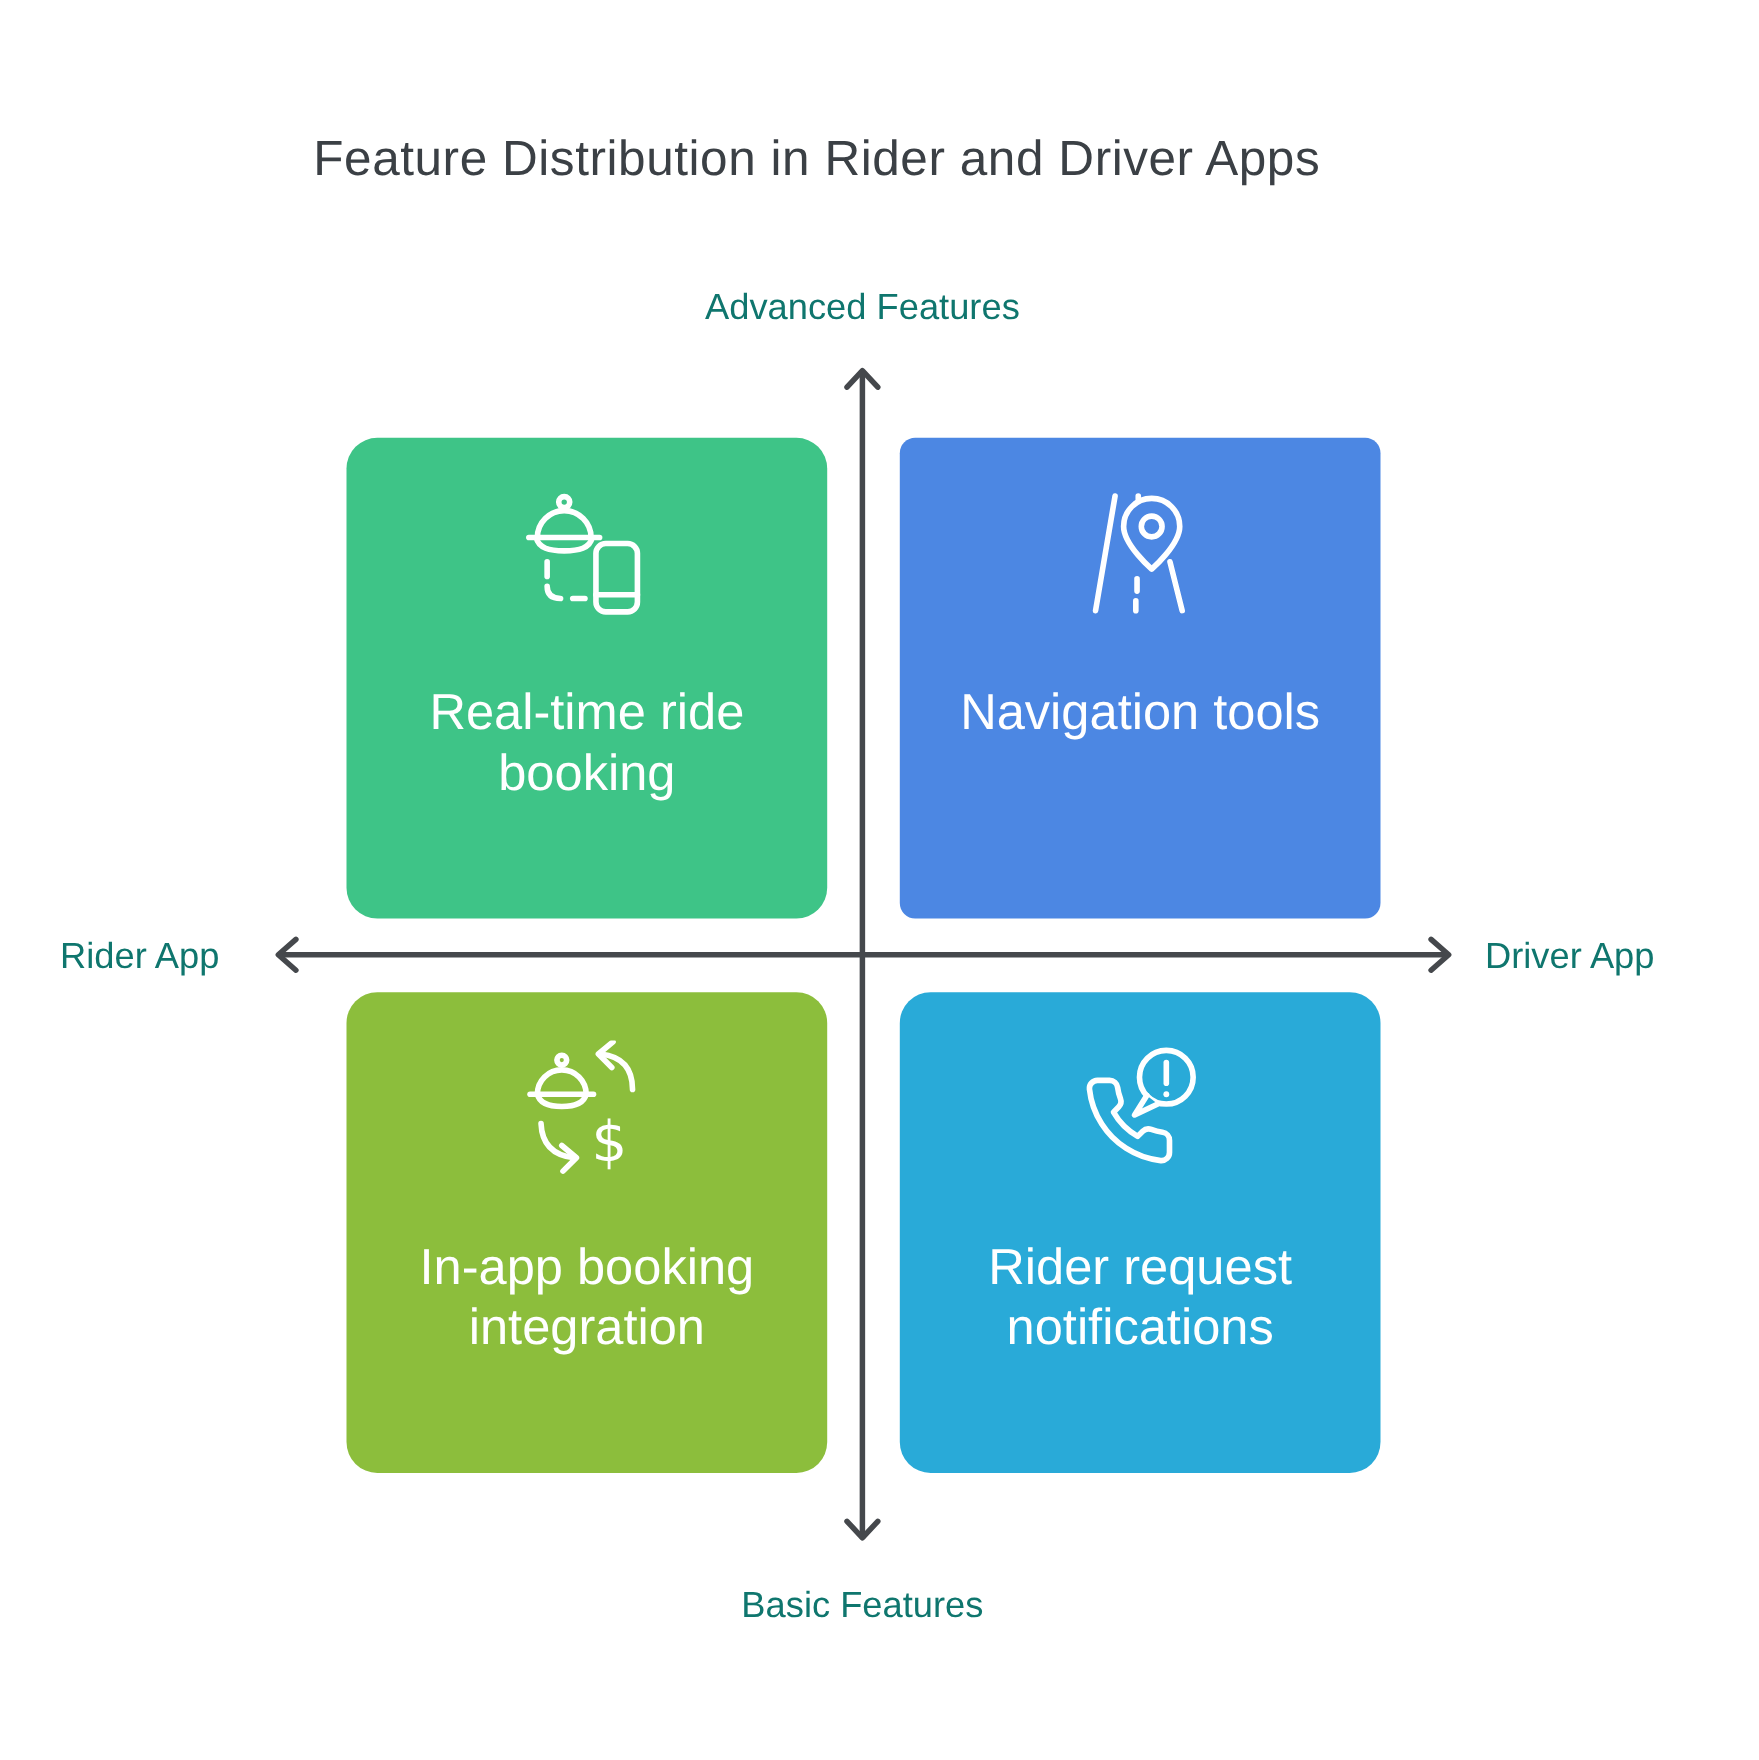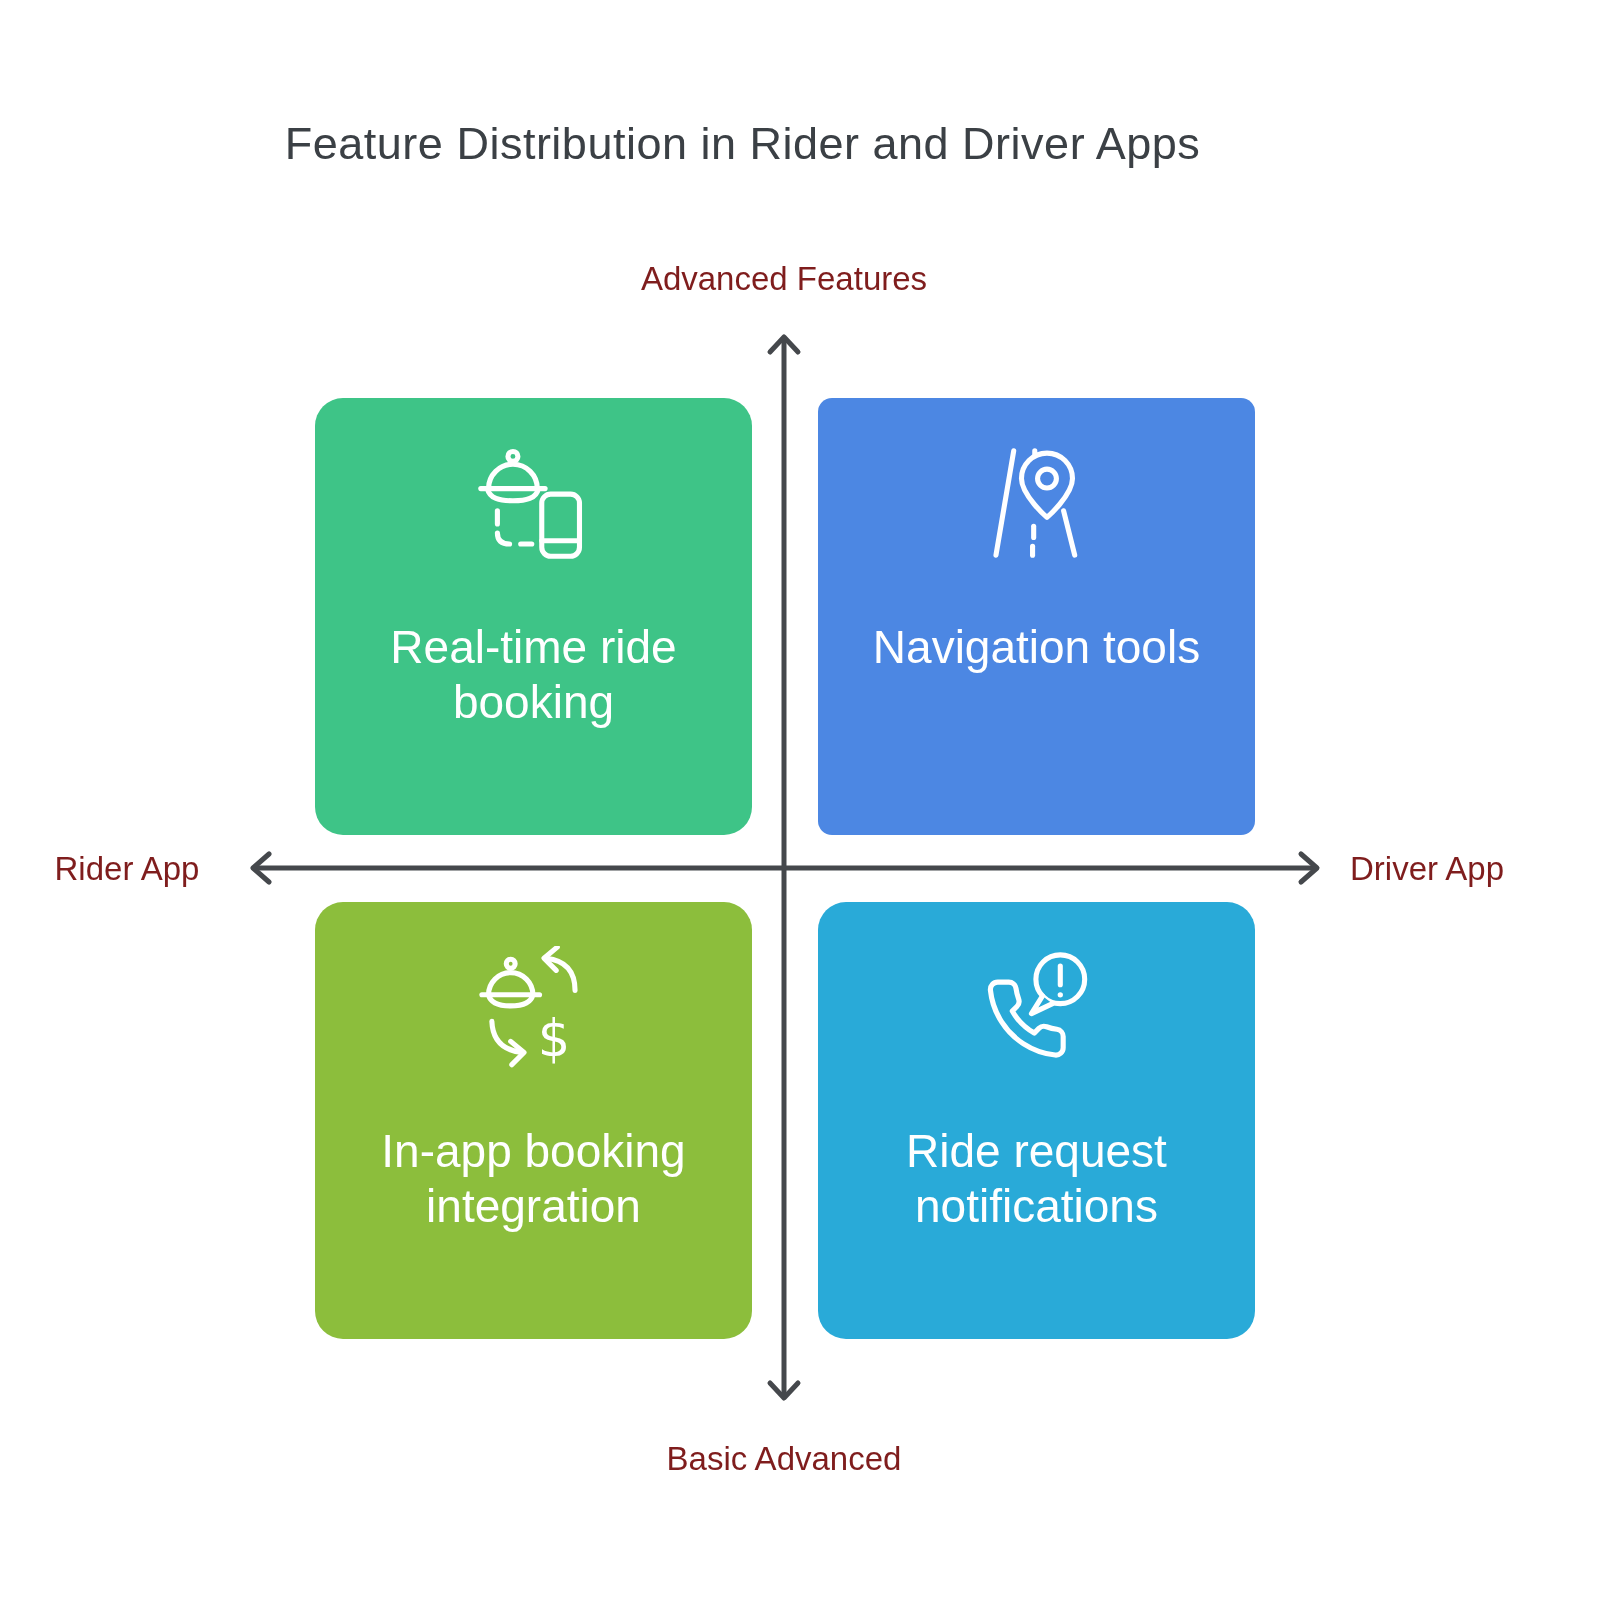--- a/index.html
+++ b/index.html
@@ -4,21 +4,21 @@
 <style>
   html,body{margin:0;padding:0;background:#ffffff;}
   .stage{
     position:relative;width:1599px;height:1600px;background:#ffffff;
     font-family:"Liberation Sans",sans-serif;overflow:hidden;
   }
   .chart-title{
     position:absolute;top:118px;left:0;width:1485px;text-align:center;
     font-size:45px;font-weight:400;color:#3b4045;letter-spacing:0.5px;
   }
-  .axis-label{position:absolute;color:#7f1d1d;font-size:33px;font-weight:400;}
+  .axis-label{position:absolute;color:#0f766e;font-size:33px;font-weight:400;}
   .axis-label.top{top:260px;left:0;width:1568px;text-align:center;}
   .axis-label.bottom{top:1440px;left:0;width:1568px;text-align:center;}
   .axis-label.left{top:849px;left:0;width:222px;text-align:center;line-height:40px;padding-left:16px;}
   .axis-label.right{top:849px;left:1350px;width:300px;text-align:left;line-height:40px;}
   .axes-svg{position:absolute;top:0;left:0;}
   .card{
     position:absolute;width:437px;height:437px;border-radius:28px;
   }
   .card.tl{left:315px;top:398px;}
   .card.tr{left:818px;top:398px;border-radius:14px;}
@@ -33,21 +33,21 @@
   .icon-stroke{fill:none;stroke:#ffffff;stroke-width:4.6;stroke-linecap:round;stroke-linejoin:round;}
 </style>
 </head>
 <body>
 
 <div class="stage">
 
   <div class="chart-title">Feature Distribution in Rider and Driver Apps</div>
 
   <div class="axis-label top">Advanced Features</div>
-  <div class="axis-label bottom">Basic Advanced</div>
+  <div class="axis-label bottom">Basic Features</div>
   <div class="axis-label left">Rider App</div>
   <div class="axis-label right">Driver App</div>
 
   <svg class="axes-svg" width="1599" height="1600" viewBox="0 0 1599 1600" fill="none" stroke-width="5" stroke-linecap="round" stroke-linejoin="round">
     <g style="stroke: rgb(69, 72, 76);">
       <path d="M 784 340 V 1396"></path>
       <path d="M 770 352 L 784 337 L 798 352"></path>
       <path d="M 770 1383 L 784 1398 L 798 1383"></path>
       <path d="M 256 868 H 1314"></path>
       <path d="M 269 854 L 253 868 L 269 882"></path>
@@ -110,16 +110,16 @@
         <g transform="translate(6,26) scale(3.3)">
           <path stroke-width="1.4" d="M22 16.92v3a2 2 0 0 1-2.18 2 19.79 19.79 0 0 1-8.63-3.07 19.5 19.5 0 0 1-6-6 19.79 19.79 0 0 1-3.07-8.67A2 2 0 0 1 4.11 2h3a2 2 0 0 1 2 1.72 12.84 12.84 0 0 0 .7 2.81 2 2 0 0 1-.45 2.11L8.09 9.91a16 16 0 0 0 6 6l1.27-1.27a2 2 0 0 1 2.11-.45 12.84 12.84 0 0 0 2.81.7A2 2 0 0 1 22 16.92z"></path>
         </g>
         <circle cx="76" cy="30" r="22"></circle>
         <path d="M 60 45 L 50 61 L 69 52 Z" stroke="none" style="fill: rgb(41, 170, 216);"></path>
         <path d="M 60 45 L 50 61 L 69 52"></path>
         <path d="M 76 18 V 35"></path>
         <circle cx="76" cy="44" r="2.4" fill="#ffffff" stroke="none"></circle>
       </svg>
     </div>
-    <div class="card-label">Ride request notifications</div>
+    <div class="card-label">Rider request notifications</div>
   </div>
 
 </div>
 
 </body></html>

